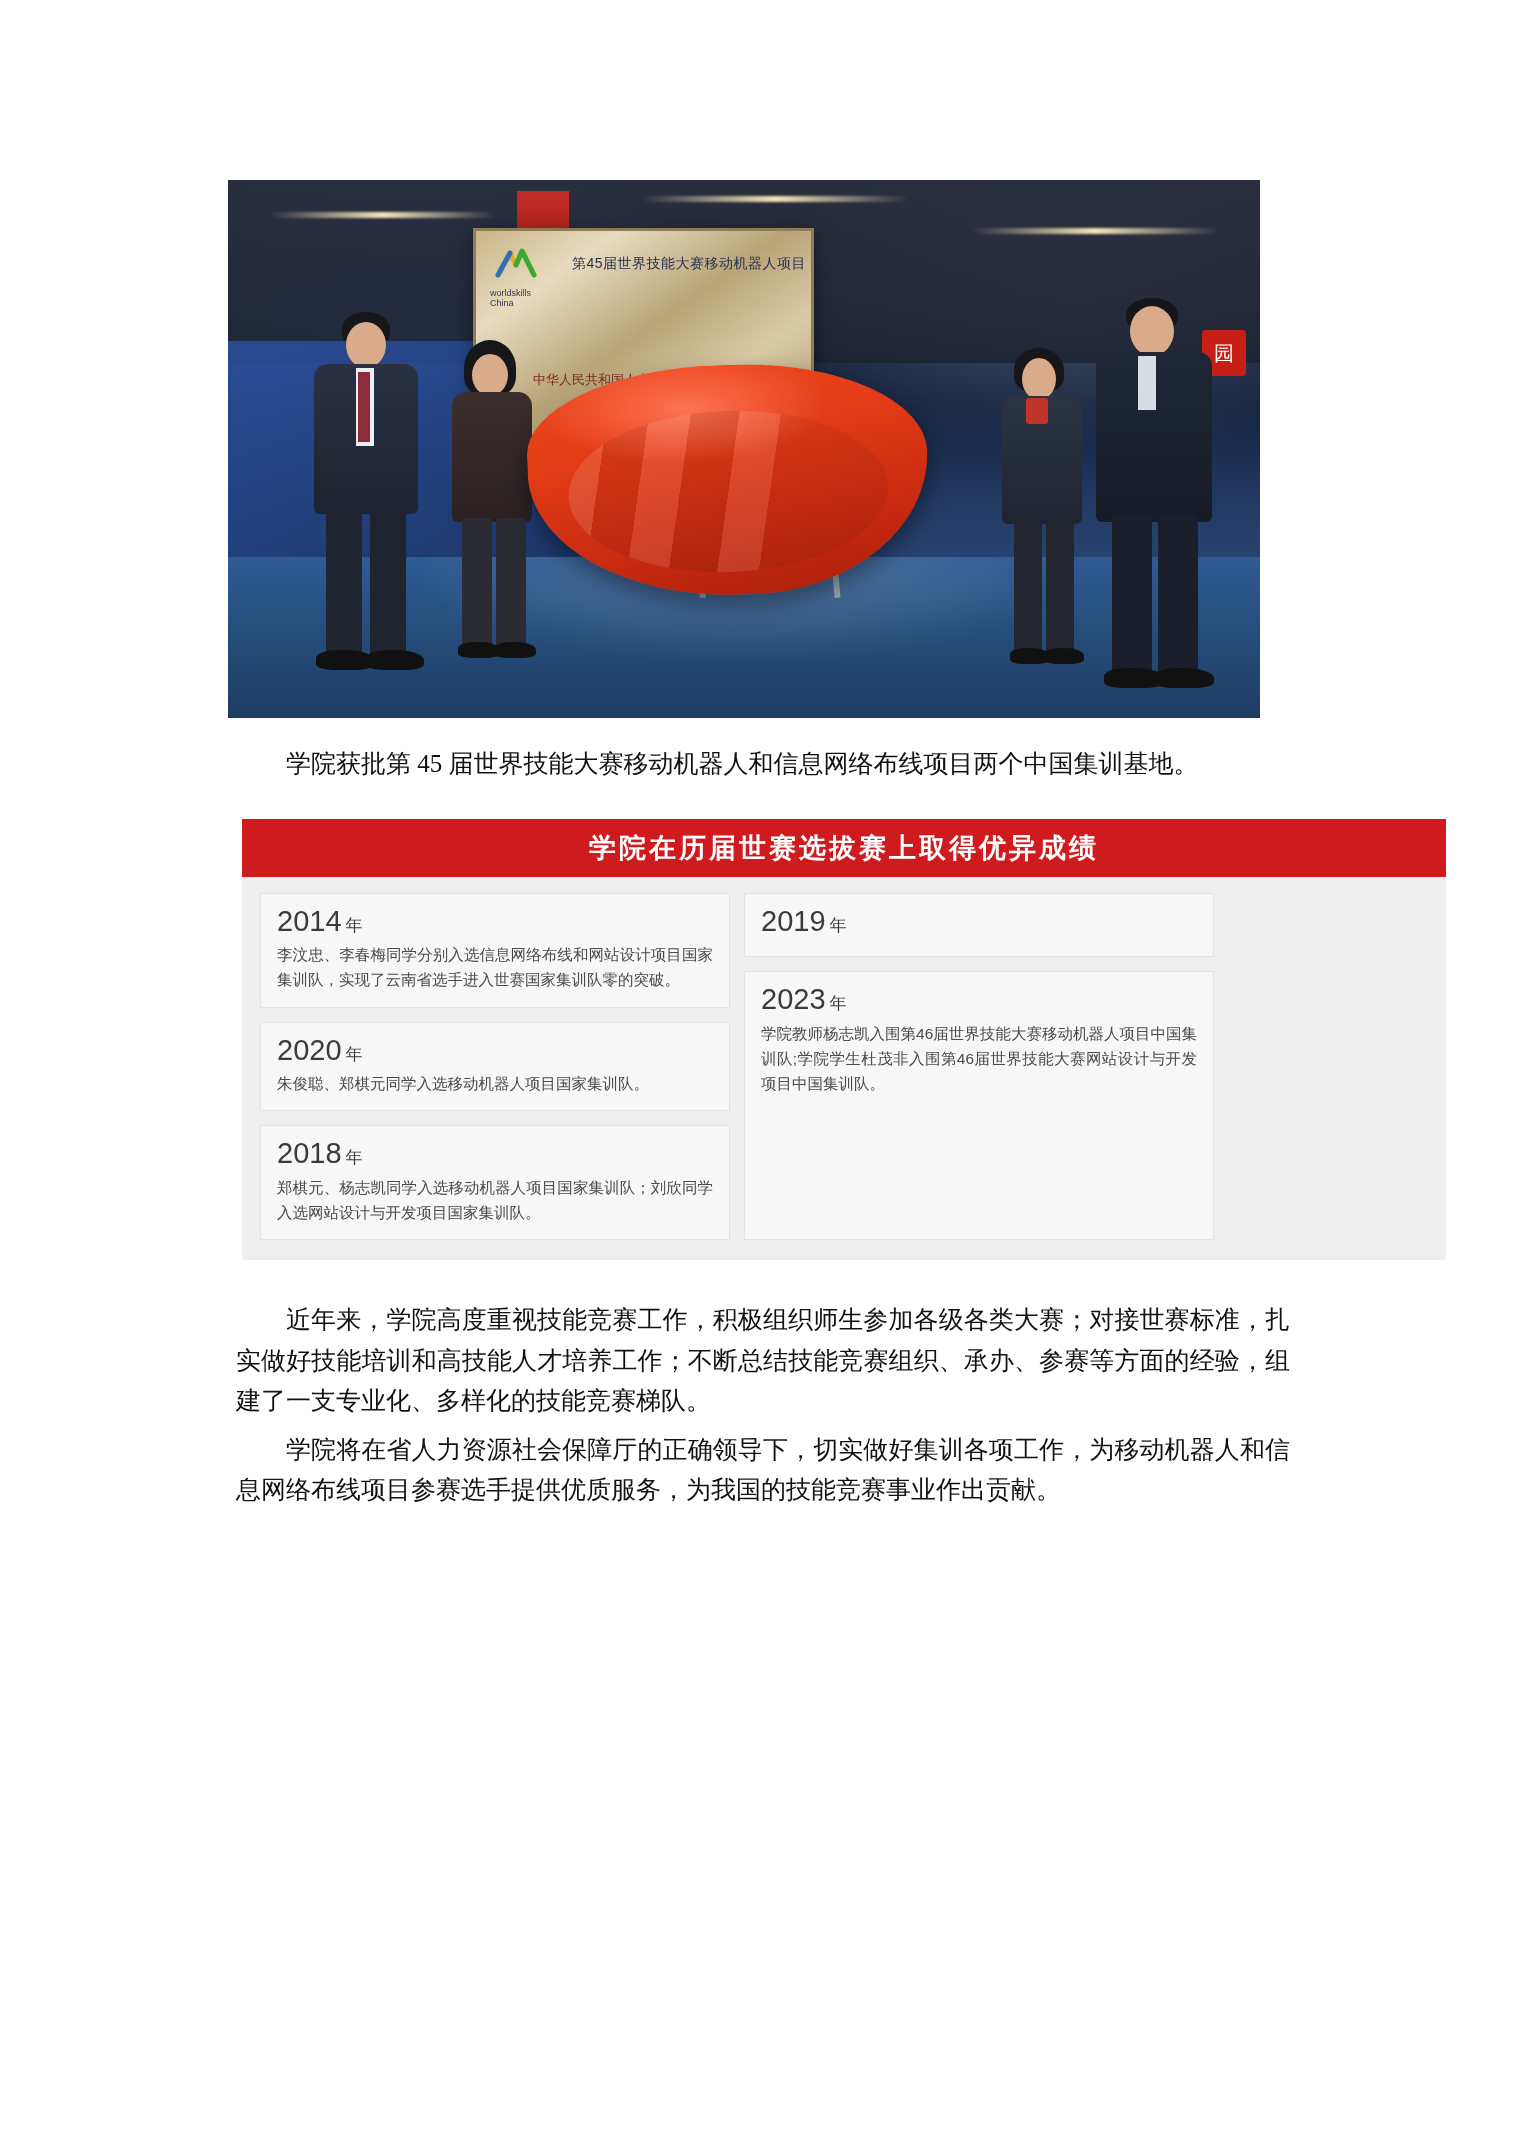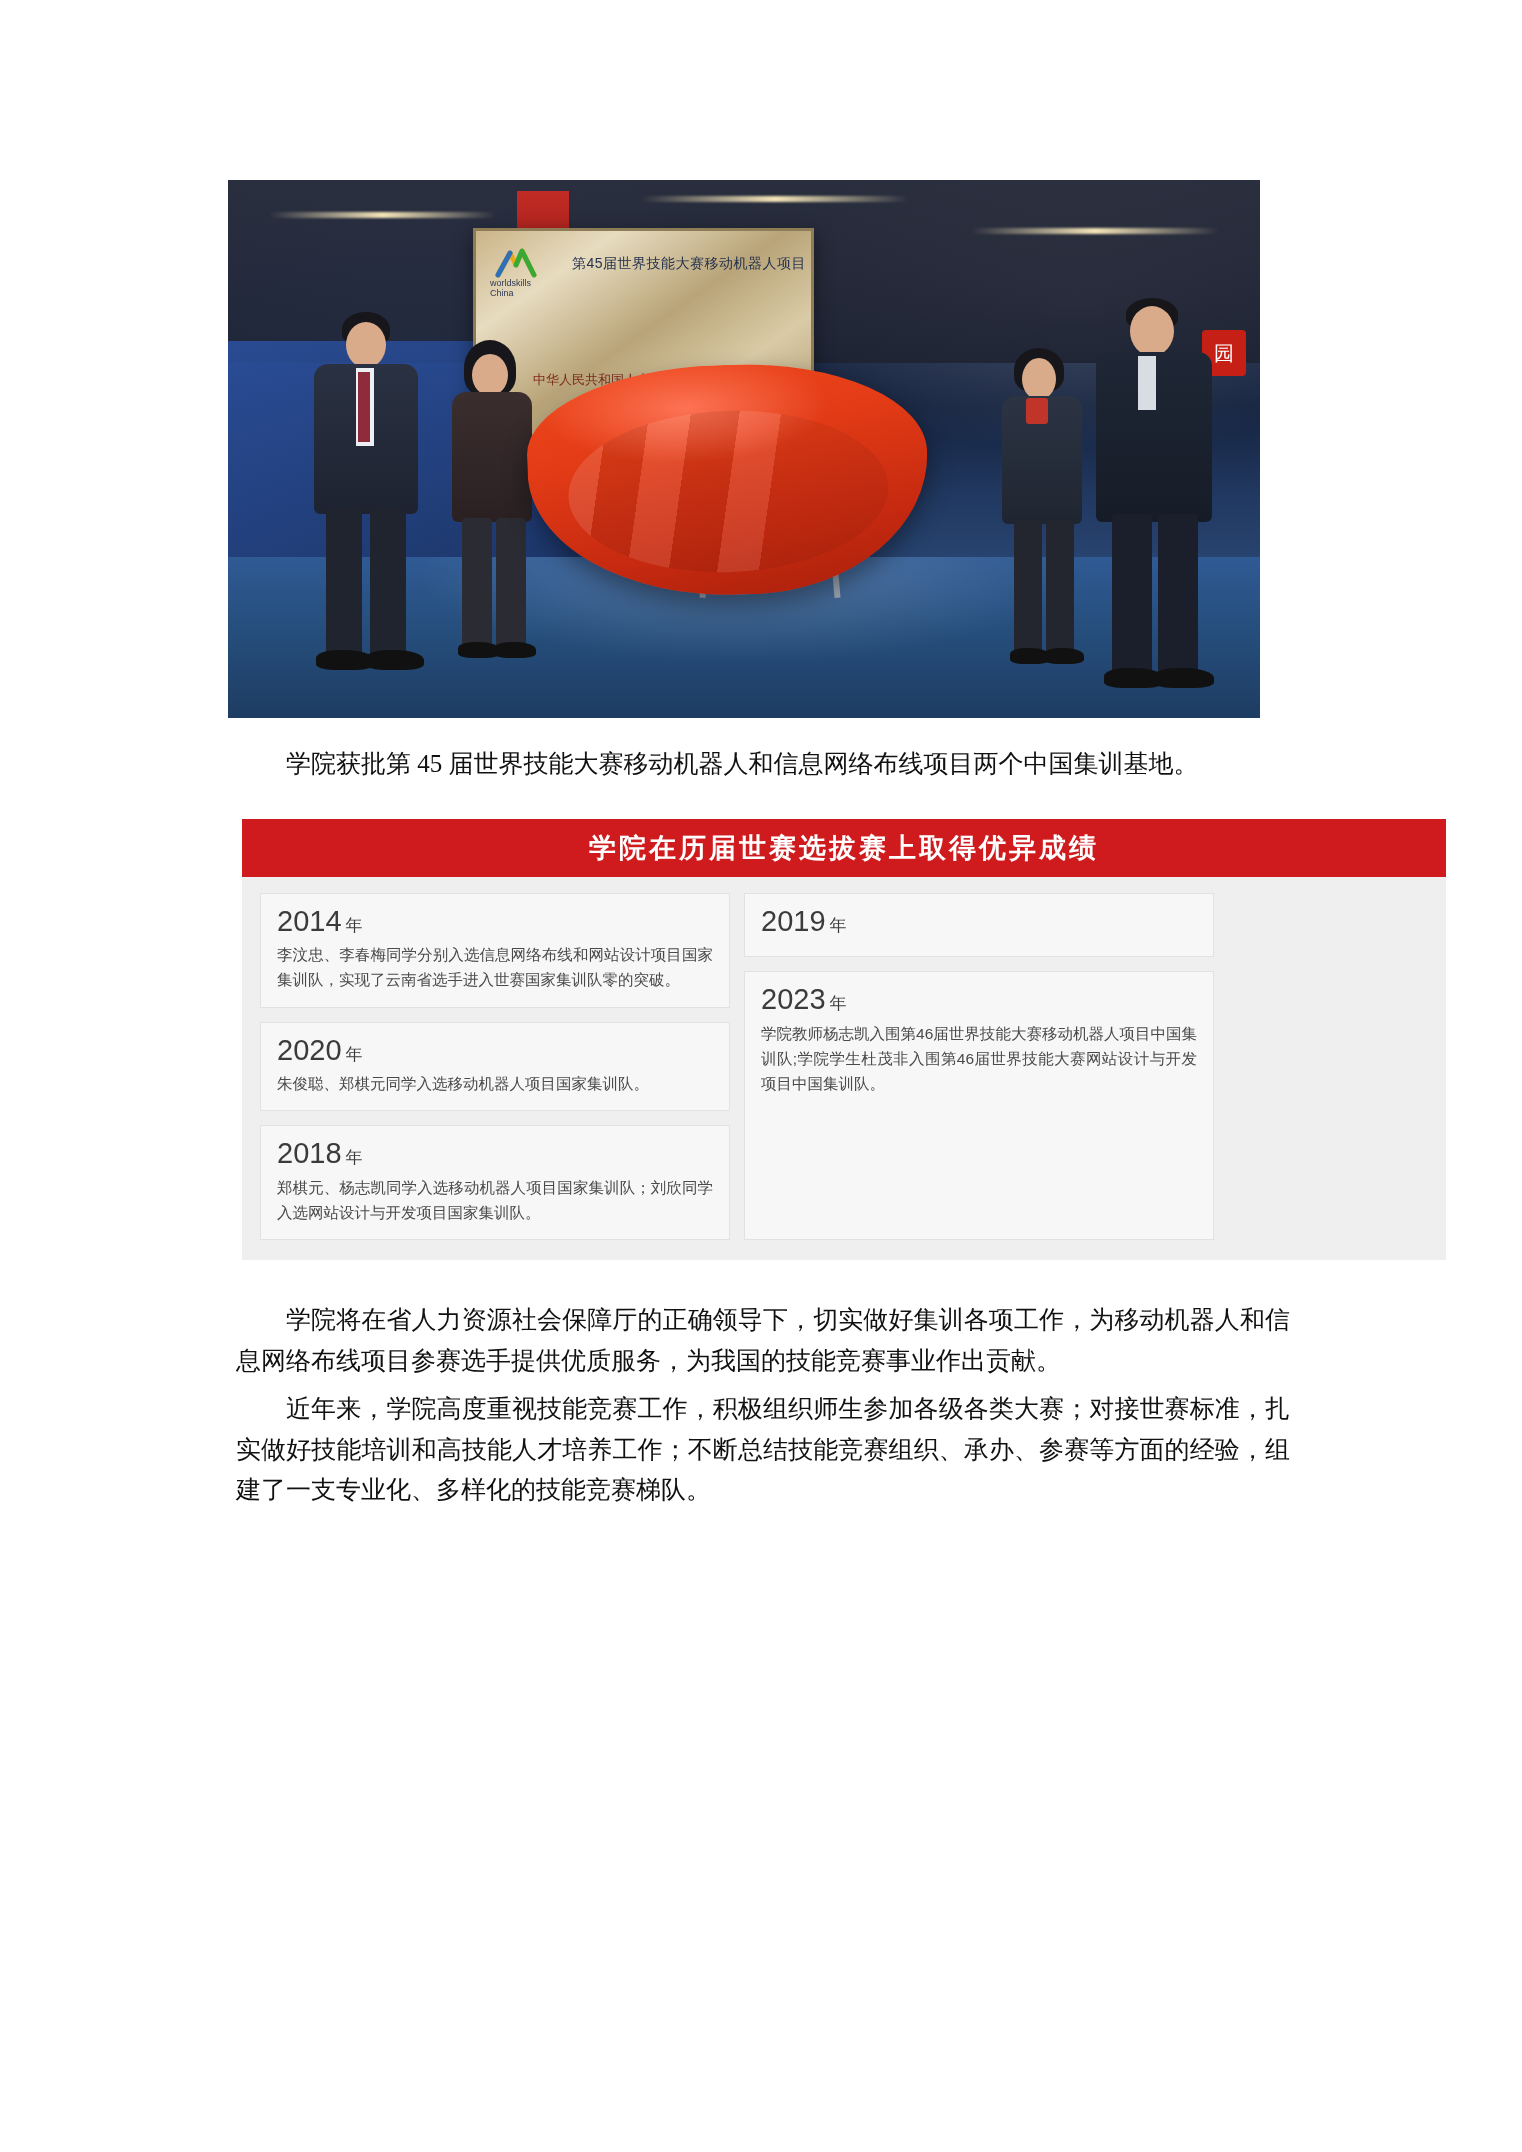--- a/index.html
+++ b/index.html
@@ -86,21 +86,21 @@
     left: 245px; top: 48px;
     width: 335px; height: 220px;
     background: linear-gradient(145deg, #cbb488 0%, #e7dcc0 22%, #b9a478 48%, #d9cba6 70%, #a8956c 100%);
     border: 3px solid #8d7c56;
     box-shadow: 0 6px 18px rgba(0,0,0,0.45);
   }
   .plaque .ws-logo {
     position: absolute; left: 14px; top: 16px; width: 70px; height: 40px;
   }
   .plaque .ws-name {
-    position: absolute; left: 14px; top: 48px;
+    position: absolute; left: 14px; top: 58px;
     font-size: 9px; color: #2f3a55; font-family: "Liberation Sans", sans-serif;
     line-height: 1.1;
   }
   .plaque .title-line {
     position: absolute; left: 96px; top: 24px;
     font-size: 14px; color: #25324d; font-family: "Liberation Sans", sans-serif;
     letter-spacing: 0.5px;
   }
   .plaque .big-red {
     position: absolute; left: 20px; top: 66px; width: 295px;
@@ -348,18 +348,18 @@
               <span>2023</span><span class="unit">年</span>
             </div>
             <div class="desc">学院教师杨志凯入围第46届世界技能大赛移动机器人项目中国集训队;学院学生杜茂非入围第46届世界技能大赛网站设计与开发项目中国集训队。</div>
           </div>
         </div>
 
       </div>
     </div>
 
     <div class="para-block-2">
+      <p class="para indent">近年来，学院高度重视技能竞赛工作，积极组织师生参加各级各类大赛；对接世赛标准，扎实做好技能培训和高技能人才培养工作；不断总结技能竞赛组织、承办、参赛等方面的经验，组建了一支专业化、多样化的技能竞赛梯队。</p>
       <p class="para indent">学院将在省人力资源社会保障厅的正确领导下，切实做好集训各项工作，为移动机器人和信息网络布线项目参赛选手提供优质服务，为我国的技能竞赛事业作出贡献。</p>
-      <p class="para indent">近年来，学院高度重视技能竞赛工作，积极组织师生参加各级各类大赛；对接世赛标准，扎实做好技能培训和高技能人才培养工作；不断总结技能竞赛组织、承办、参赛等方面的经验，组建了一支专业化、多样化的技能竞赛梯队。</p>
     </div>
 
   </div>
 </div>
 
 </body></html>

